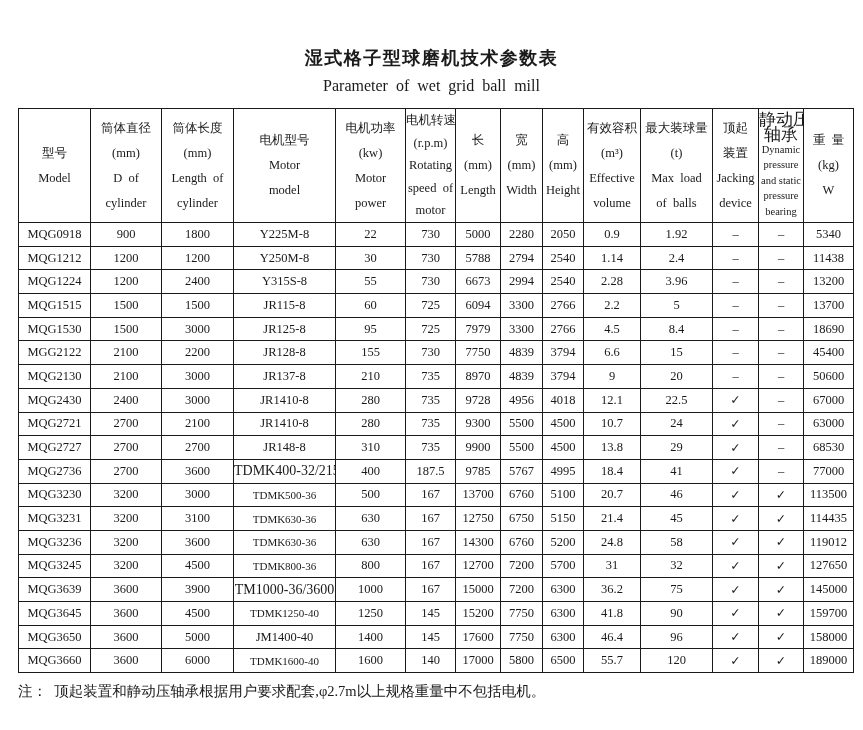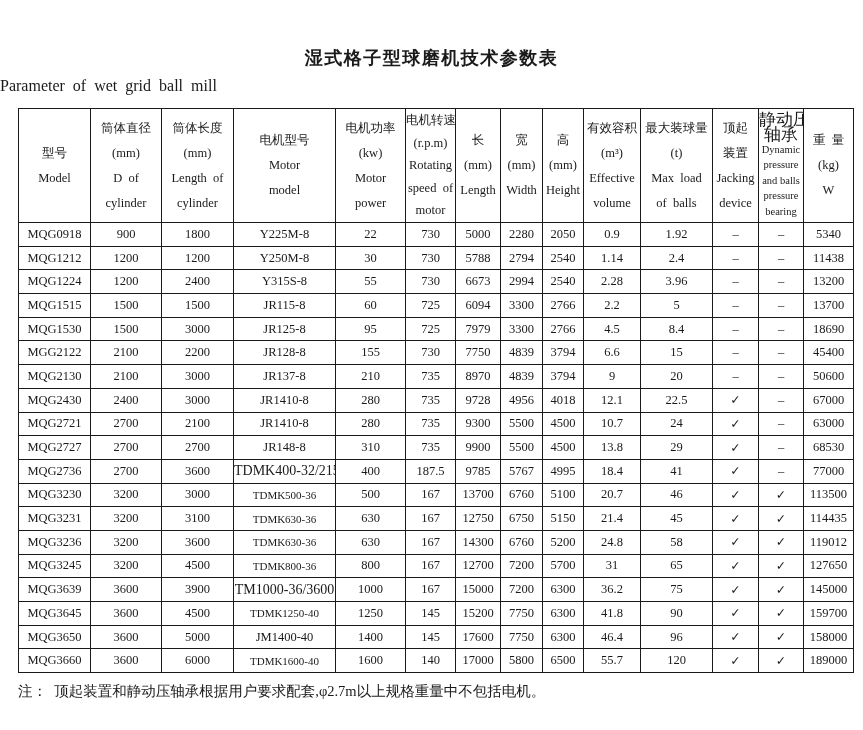--- a/index.html
+++ b/index.html
@@ -22,21 +22,21 @@
   .title {
     margin: 46px 0 0 0;
     text-align: center;
     font-size: 18px;
     font-weight: 600;
     letter-spacing: 1.5px;
     white-space: pre;
   }
   .subtitle {
     margin: 7px 0 0 0;
-    text-align: left;
+    text-align: center;
     font-size: 16px;
     font-weight: normal;
     white-space: pre;
   }
   table.params {
     margin: 13px 0 0 18px;
     border-collapse: collapse;
     table-layout: fixed;
     width: 835px;
   }
@@ -162,21 +162,21 @@
             <div class="hl">顶起</div>
             <div class="hl">装置</div>
             <div class="hl">Jacking</div>
             <div class="hl">device</div>
           </th>
           <th class="c13">
             <div class="hl">静动压</div>
             <div class="hl">轴承</div>
             <div class="hl hl-small">Dynamic</div>
             <div class="hl hl-small">pressure</div>
-            <div class="hl hl-small">and balls</div>
+            <div class="hl hl-small">and static</div>
             <div class="hl hl-small">pressure</div>
             <div class="hl hl-small">bearing</div>
           </th>
           <th class="c14">
             <div class="hl">重  量</div>
             <div class="hl">(kg)</div>
             <div class="hl">W</div>
           </th>
         </tr>
     </thead>
@@ -409,21 +409,21 @@
           <td>MQG3245</td>
           <td>3200</td>
           <td>4500</td>
           <td class="sm">TDMK800-36</td>
           <td>800</td>
           <td>167</td>
           <td>12700</td>
           <td>7200</td>
           <td>5700</td>
           <td>31</td>
-          <td>65</td>
+          <td>32</td>
           <td>✓</td>
           <td>✓</td>
           <td>127650</td>
         </tr>
         <tr>
           <td>MQG3639</td>
           <td>3600</td>
           <td>3900</td>
           <td class="xs">TM1000-36/3600</td>
           <td>1000</td>

